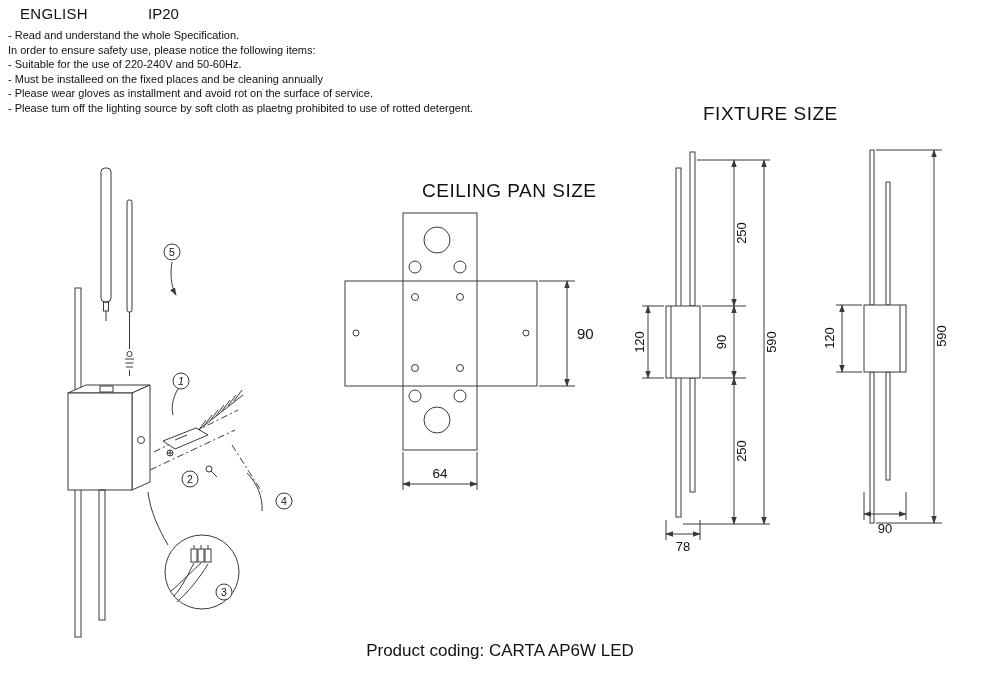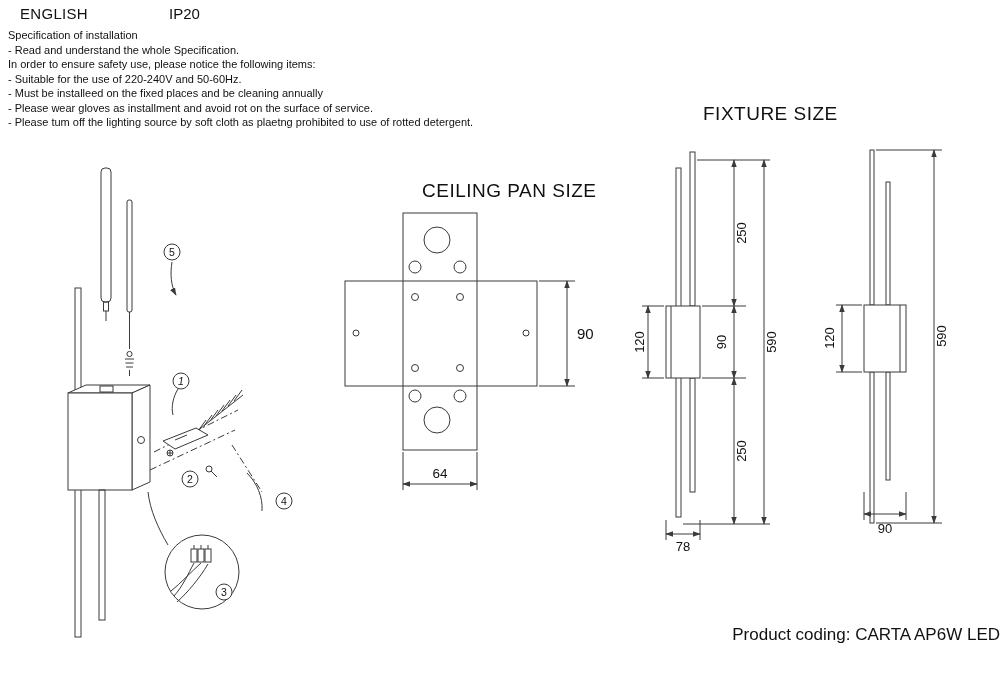--- a/index.html
+++ b/index.html
@@ -6,39 +6,38 @@
   html,body { width:1000px; height:690px; }
   body {
     position:relative;
     background:#ffffff;
     font-family:"Liberation Sans","DejaVu Sans",sans-serif;
     color:#111111;
     overflow:hidden;
   }
   .abs { position:absolute; }
   .hdr-lang { left:8px; top:5px; font-size:15px; letter-spacing:.3px;margin-left:12px; }
-  .hdr-ip   { left:148px; top:5px; font-size:15px;margin-left:21px; }
+  .hdr-ip   { left:148px; top:5px; font-size:15px; }
   .spec     { left:8px; top:28px; font-size:11px; line-height:14.5px; white-space:nowrap; }
   .title    { font-size:19px; font-weight:500; letter-spacing:.5px; white-space:nowrap;text-align:right; }
   .title-fixture { left:703px; top:103px; }
   .title-ceiling { left:422px; top:180px; }
-  .product  { left:0; top:625px; width:1000px; text-align:right; font-size:17px; }
+  .product  { left:0; top:641px; width:1000px; text-align:center; font-size:17px; }
   svg text { font-family:"Liberation Sans","DejaVu Sans",sans-serif; fill:#111; }
   .svg-install { left:55px;  top:145px; }
   .svg-ceiling { left:335px; top:200px; }
   .svg-fixture { left:630px; top:130px; }
 </style>
 </head>
 <body>
 
 <div class="abs hdr-lang">ENGLISH</div>
 <div class="abs hdr-ip">IP20</div>
 
 <div class="abs spec">
-  <div>Specification of installation</div>
   <div>- Read and understand the whole Specification.</div>
   <div>In order to ensure safety use, please notice the following items:</div>
   <div>- Suitable for the use of 220-240V and 50-60Hz.</div>
   <div>- Must be installeed on the fixed places and be cleaning annually</div>
   <div>- Please wear gloves as installment and avoid rot on the surface of service.</div>
   <div>- Please tum off the lighting source by soft cloth as plaetng prohibited to use of rotted detergent.</div>
 </div>
 
 <div class="abs title title-fixture">FIXTURE SIZE</div>
 <div class="abs title title-ceiling">CEILING PAN SIZE</div>

